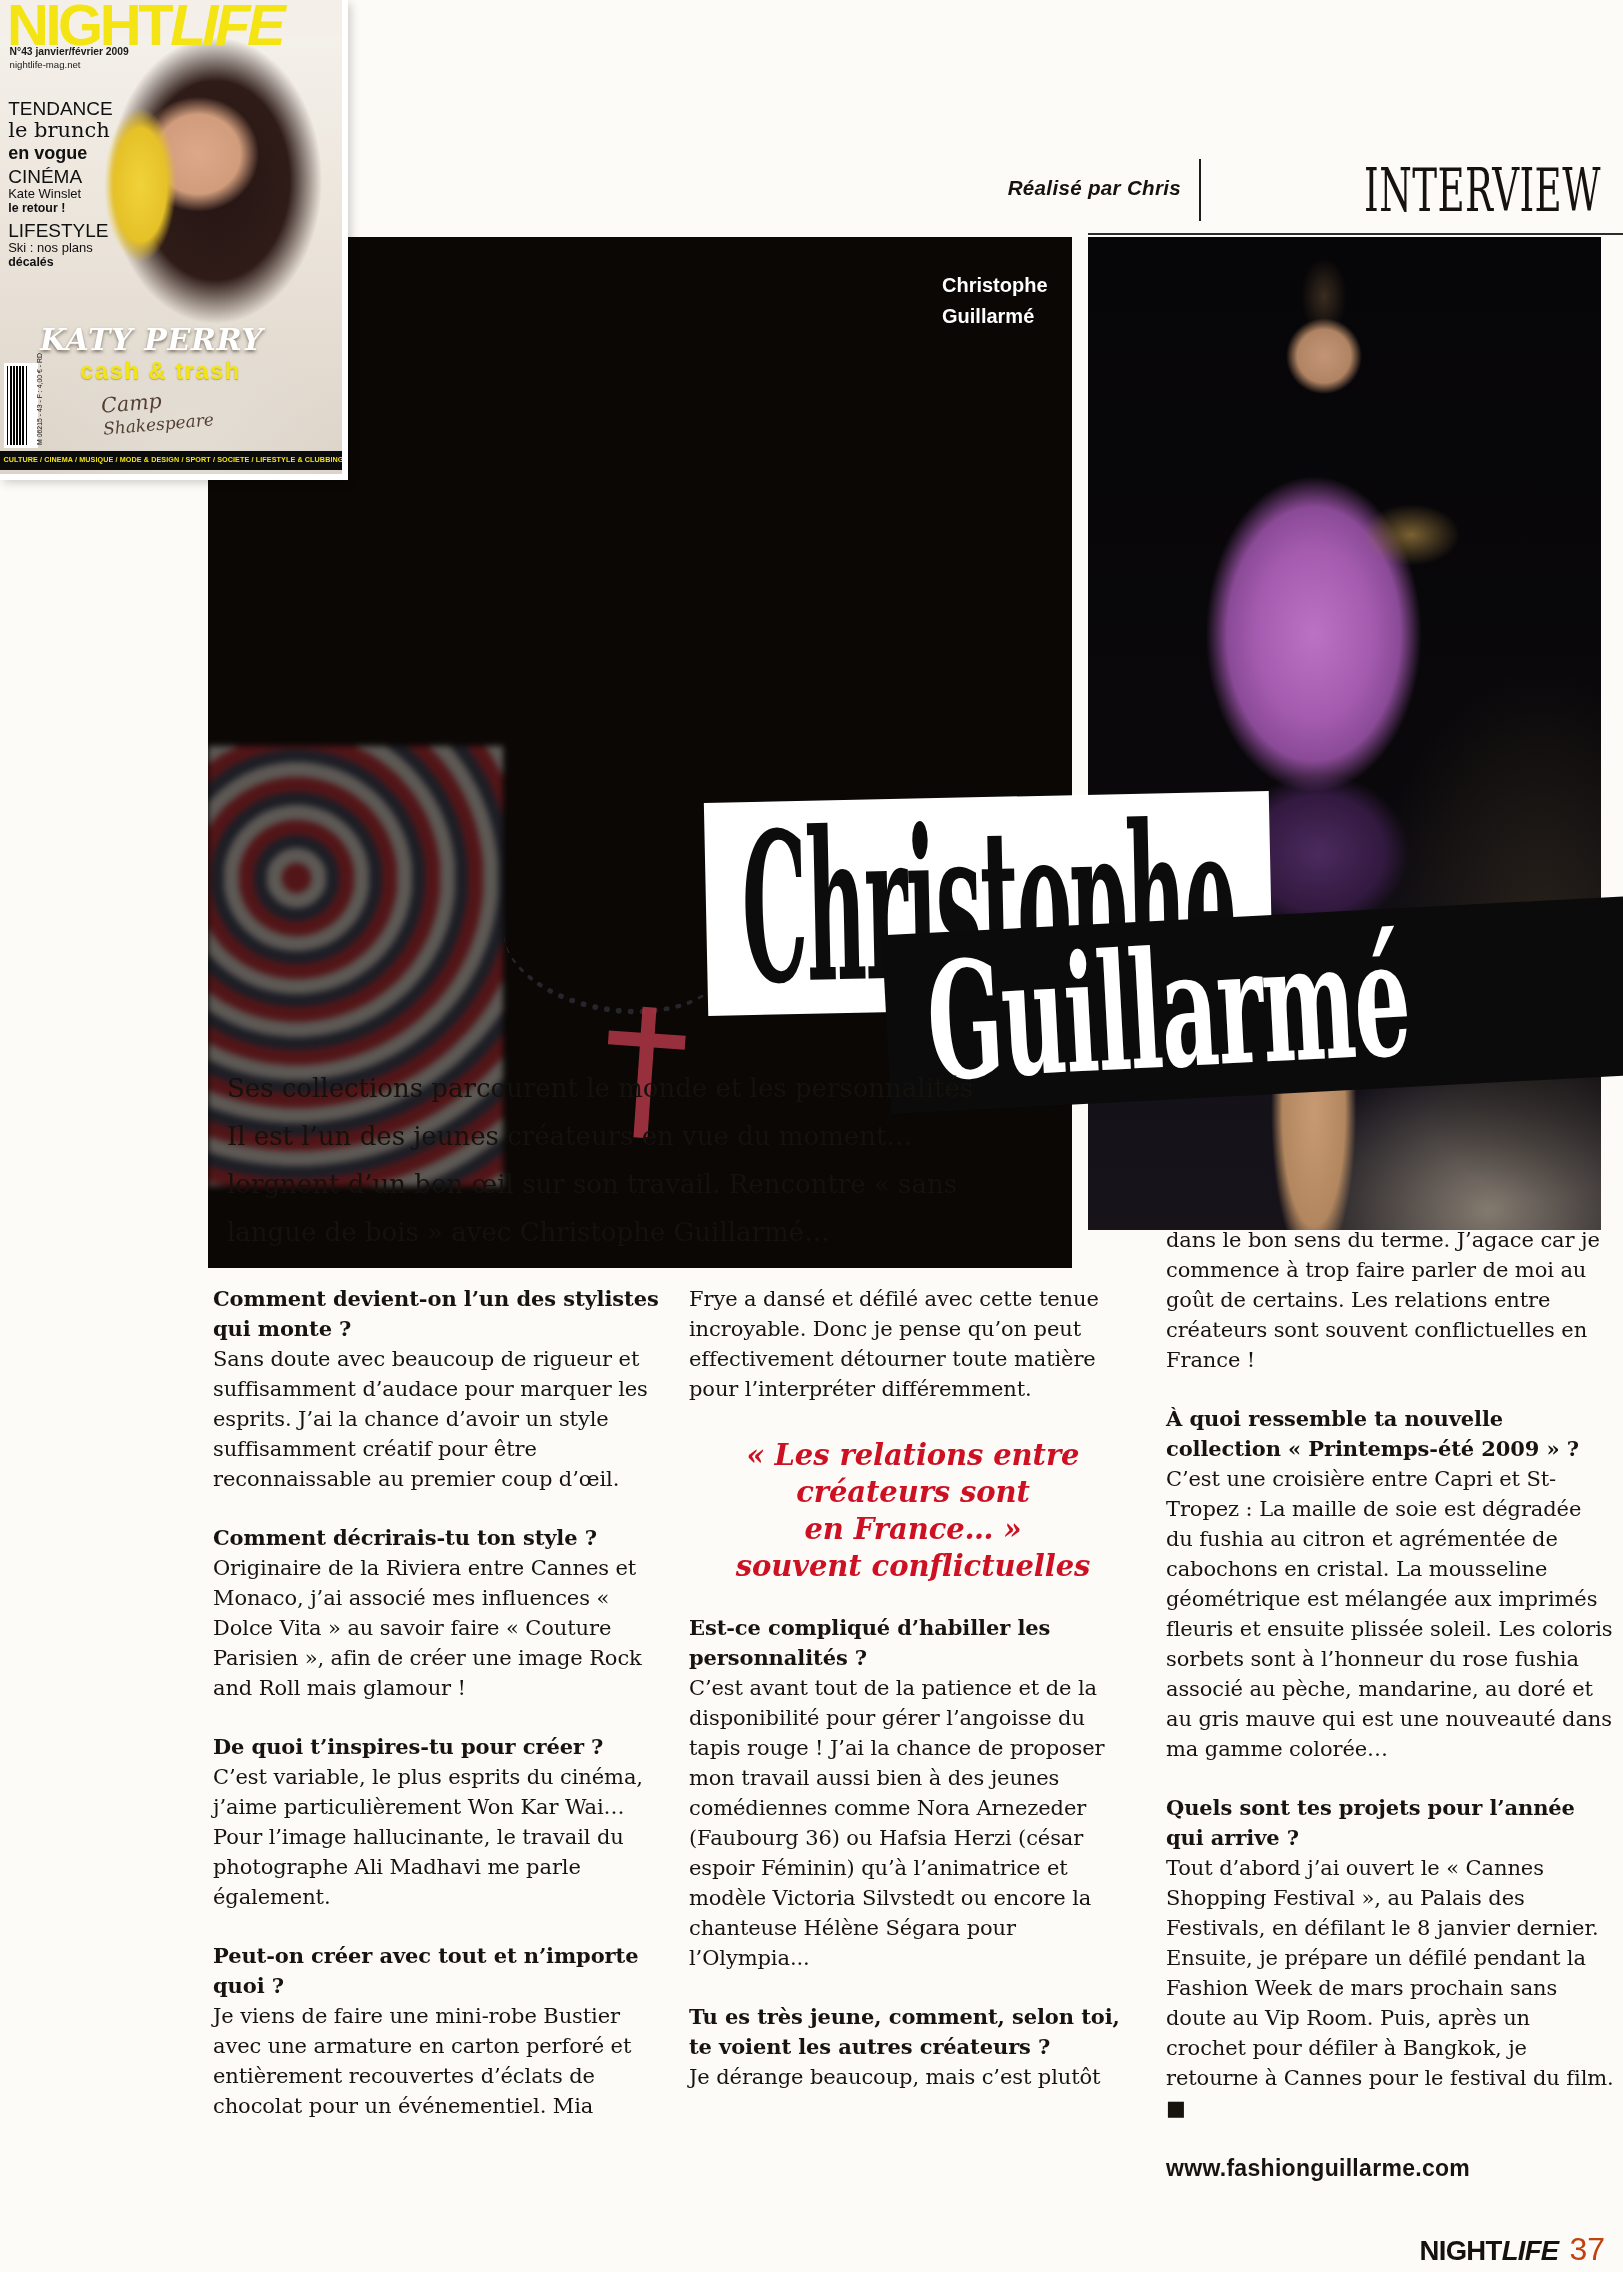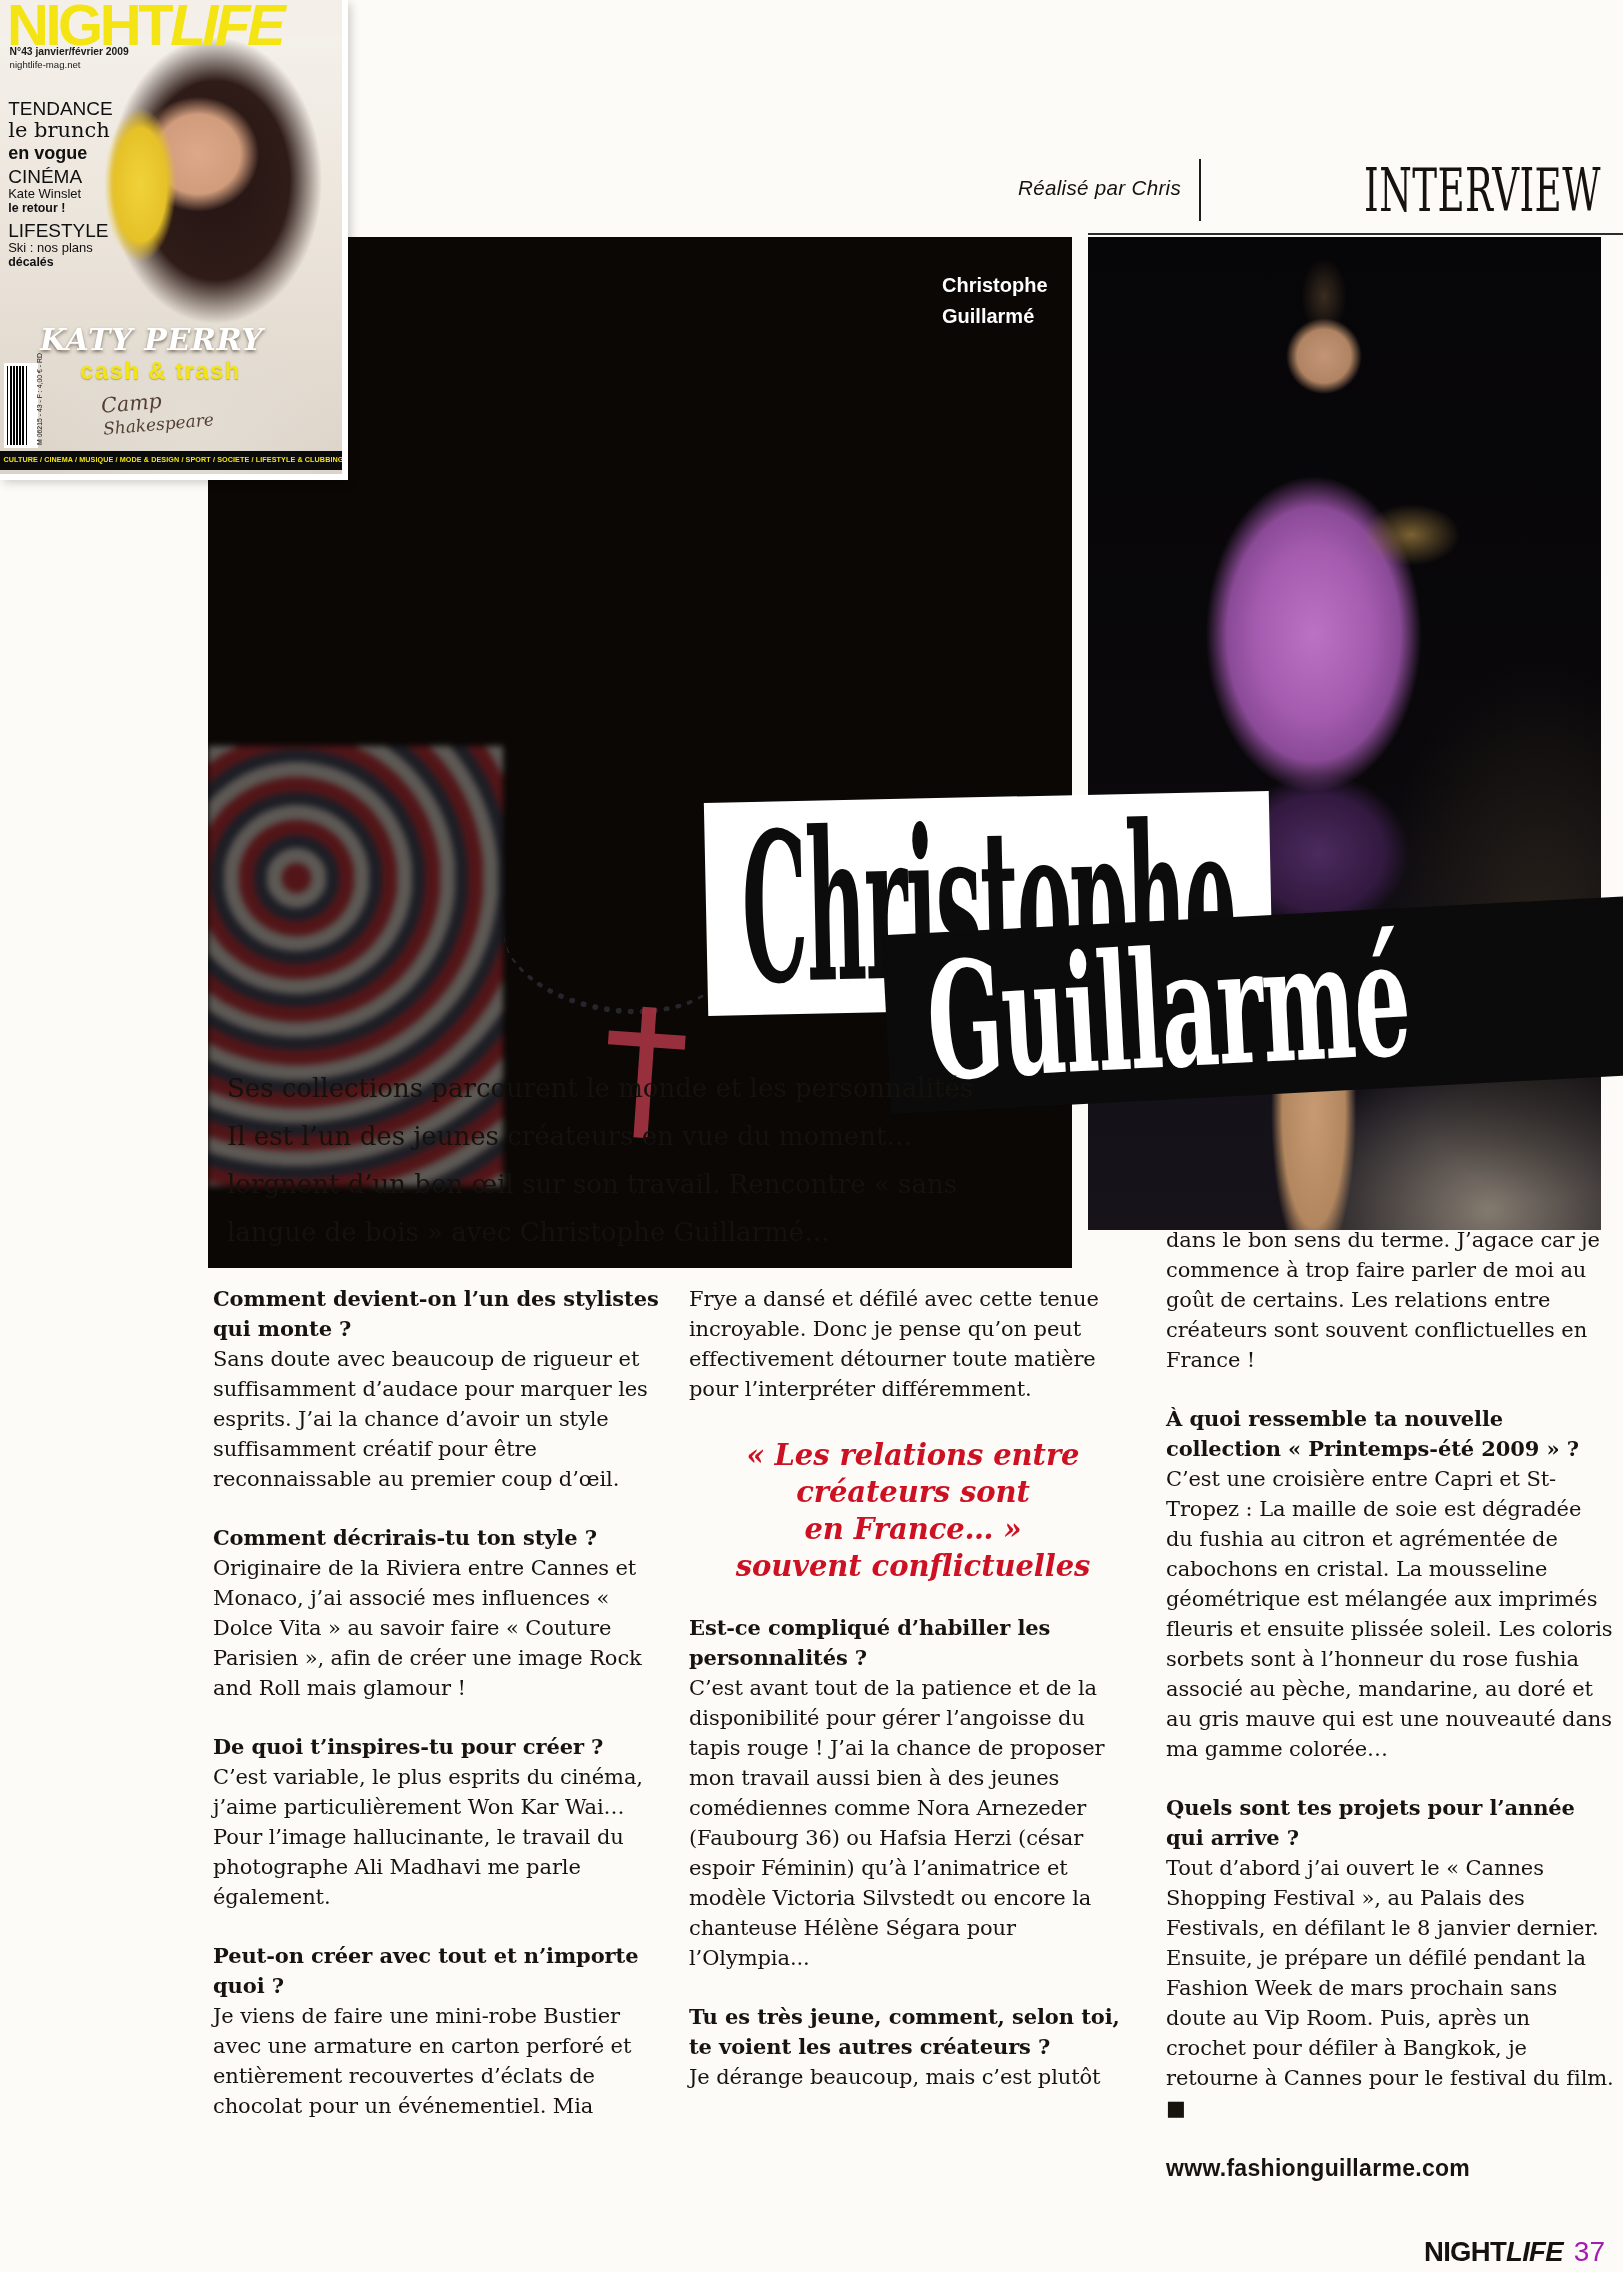--- a/index.html
+++ b/index.html
@@ -3,21 +3,21 @@
 <meta charset="utf-8">
 <style>
   html,body{margin:0;padding:0;background:#e8e8e8;}
   .page{
     position:relative;width:1623px;height:2273px;margin:0 auto;
     background:#fcfbf8;overflow:hidden;
     font-family:"Liberation Sans",sans-serif;color:#16130f;
   }
   
   .header-right{position:absolute;top:159px;right:22px;display:flex;align-items:center;gap:18px;z-index:3;}
-  .byline{font-size:20.6px;font-weight:normal;font-style:italic;letter-spacing:0.3px;padding-bottom:4.1px;}
+  .byline{font-size:20.6px;font-weight:bold;font-style:italic;letter-spacing:0.3px;padding-bottom:4.1px;}
   .header-divider{width:2.1px;height:62px;background:#1c1c1c;}
   .section-title{
     font-family:"DejaVu Serif","Liberation Serif",serif;font-size:60px;line-height:1;
     transform:scaleX(.62);transform-origin:right center;white-space:nowrap;letter-spacing:0.7px;
   }
   .header-rule{position:absolute;left:1088px;right:0;top:233px;height:2.1px;background:#2e2c2a;z-index:3;}
 
   
   .cover{
     position:absolute;left:0;top:0;width:342px;height:474px;background:#f4efe8;
@@ -141,21 +141,21 @@
   .pull-quote{
     margin:33px 0 27.5px 0;text-align:center;color:#ce1023;
     font-style:italic;font-weight:bold;font-size:29px;line-height:37px;
   }
   .website{font-family:"Liberation Sans",sans-serif;font-weight:bold;font-size:23px;margin-top:30px;letter-spacing:0.3px;}
 
   
   .page-footer{position:absolute;right:18px;bottom:5.5px;display:flex;align-items:baseline;gap:11px;z-index:3;}
   .brand{font-size:27.5px;font-weight:bold;letter-spacing:-0.7px;}
   .brand .life{font-style:italic;}
-  .pagenum{font-size:28px;color:#a21caf;}
+  .pagenum{font-size:32px;color:#c2410c;}
 </style>
 </head>
 <body>
 
 <div class="page">
 
   <div class="header-right">
     <span class="byline">Réalisé par Chris</span>
     <span class="header-divider"></span>
     <span class="section-title">INTERVIEW</span>

